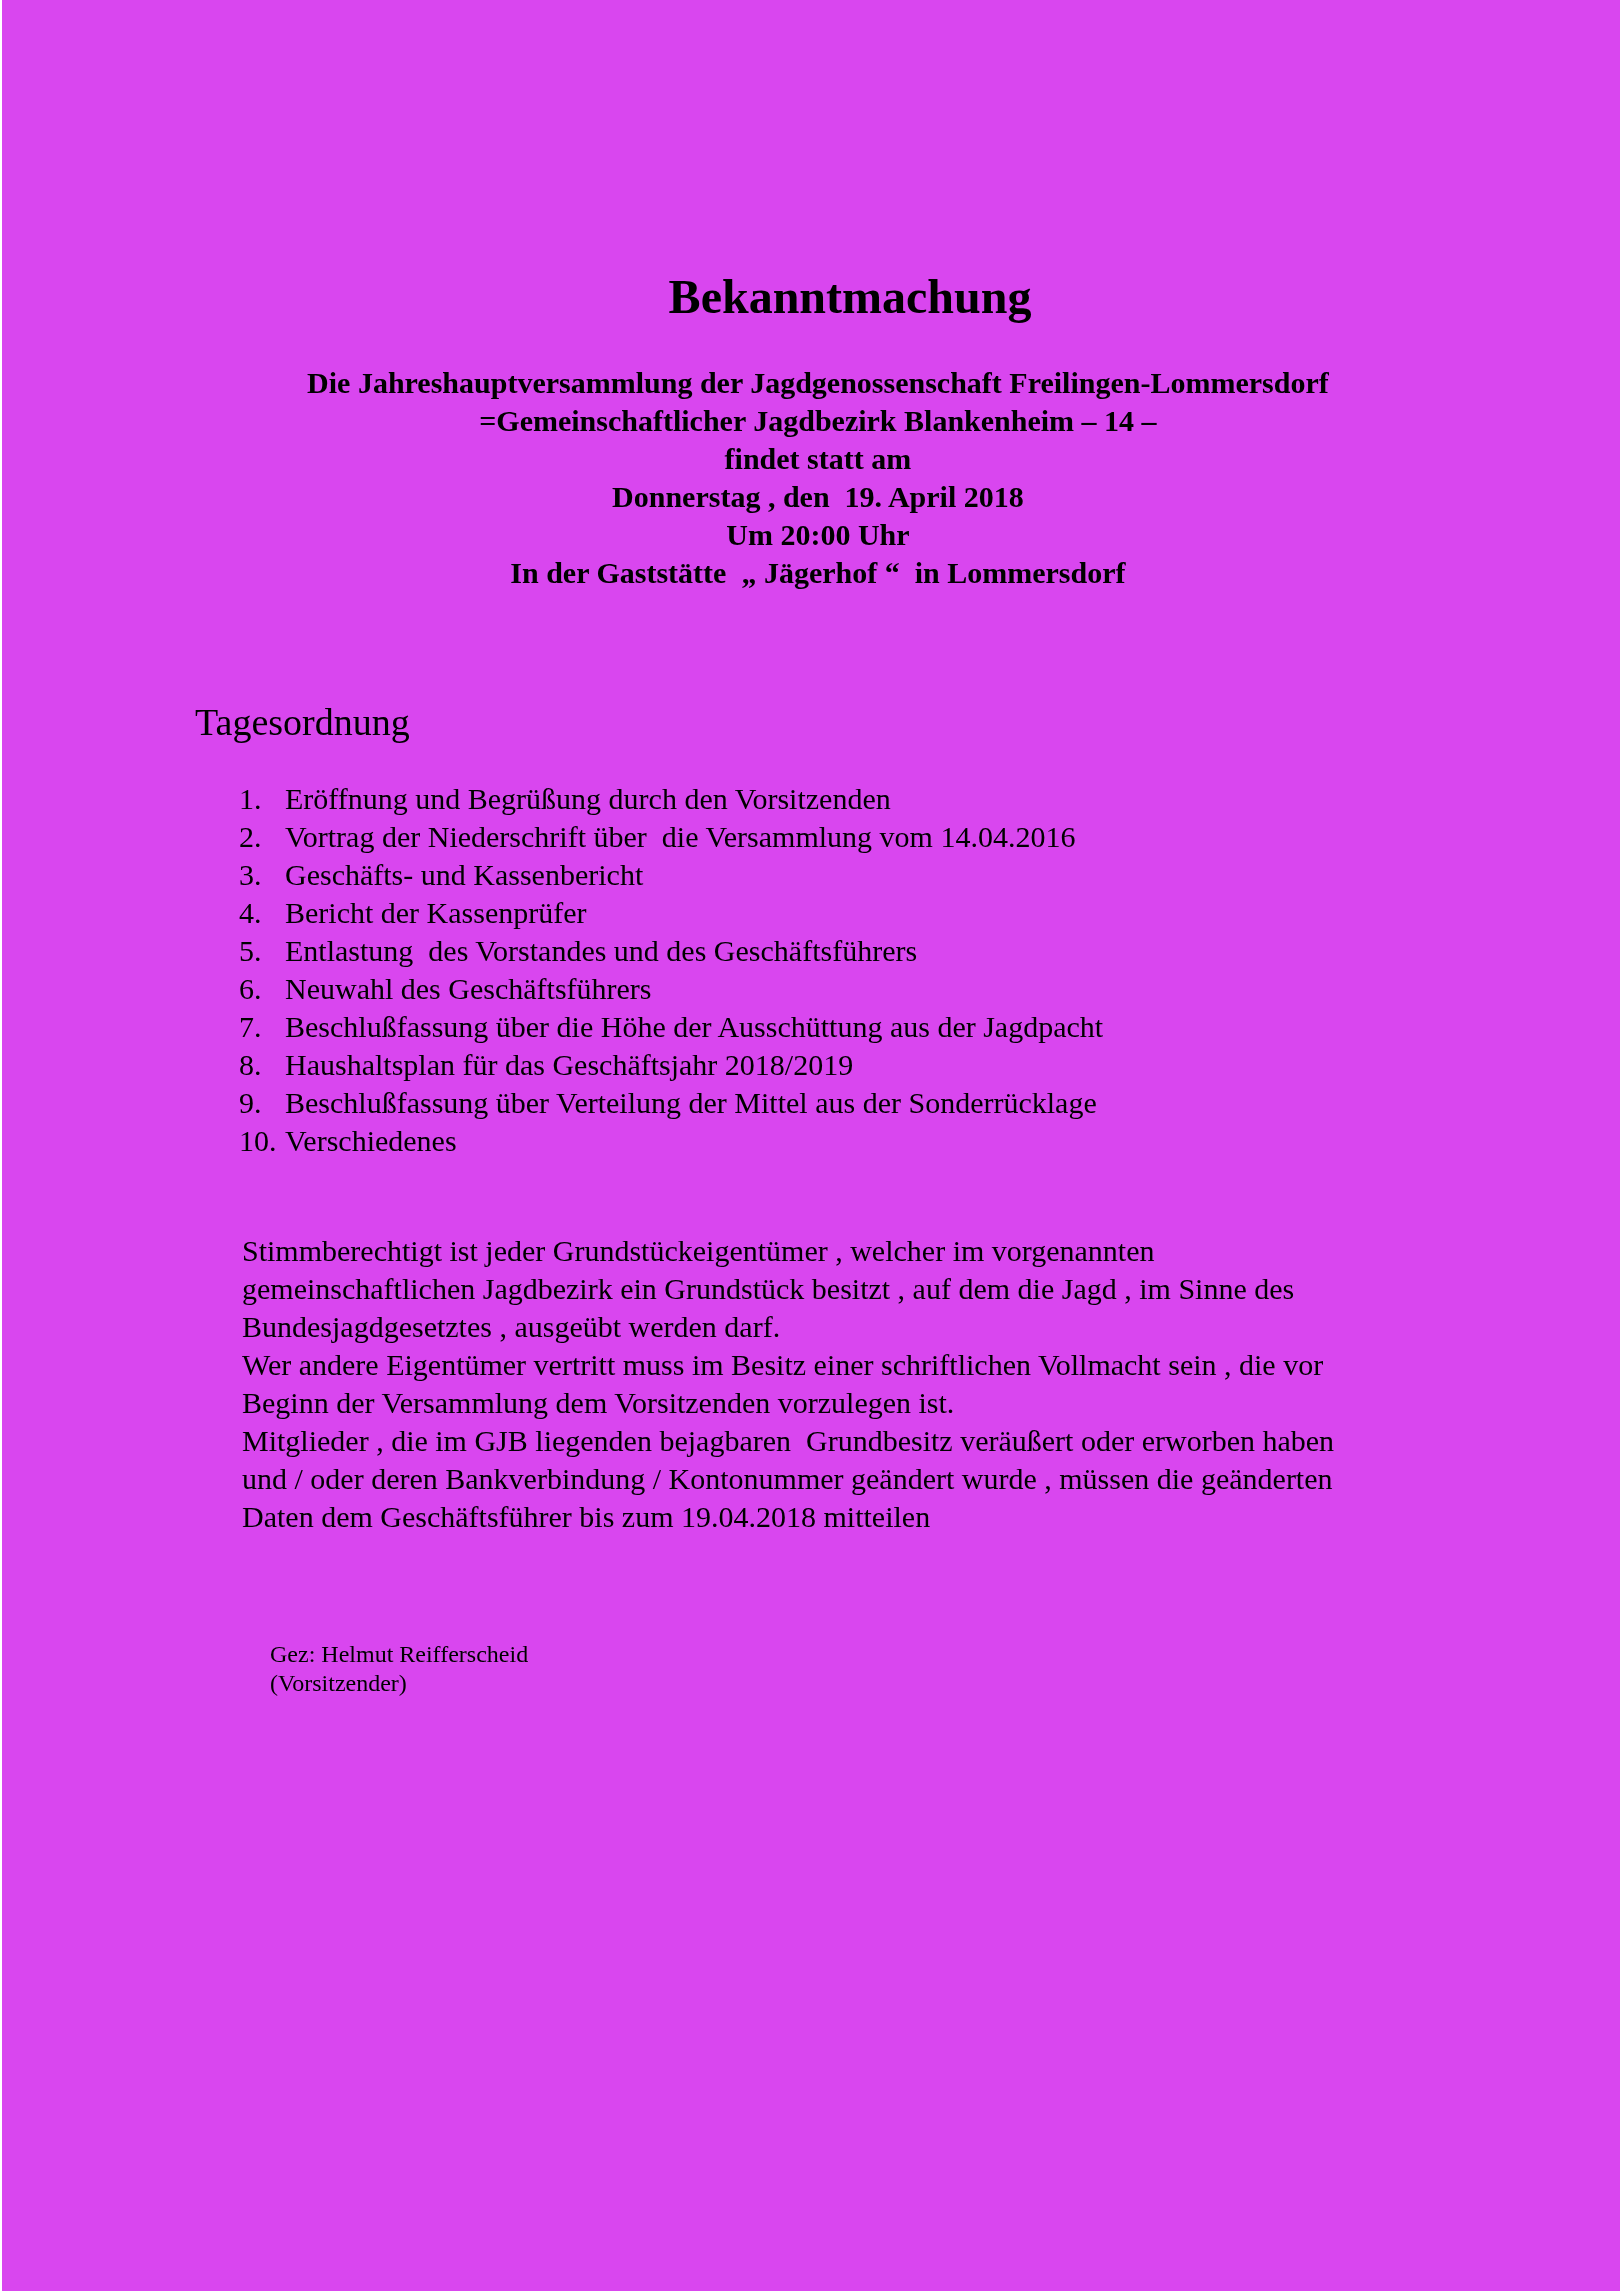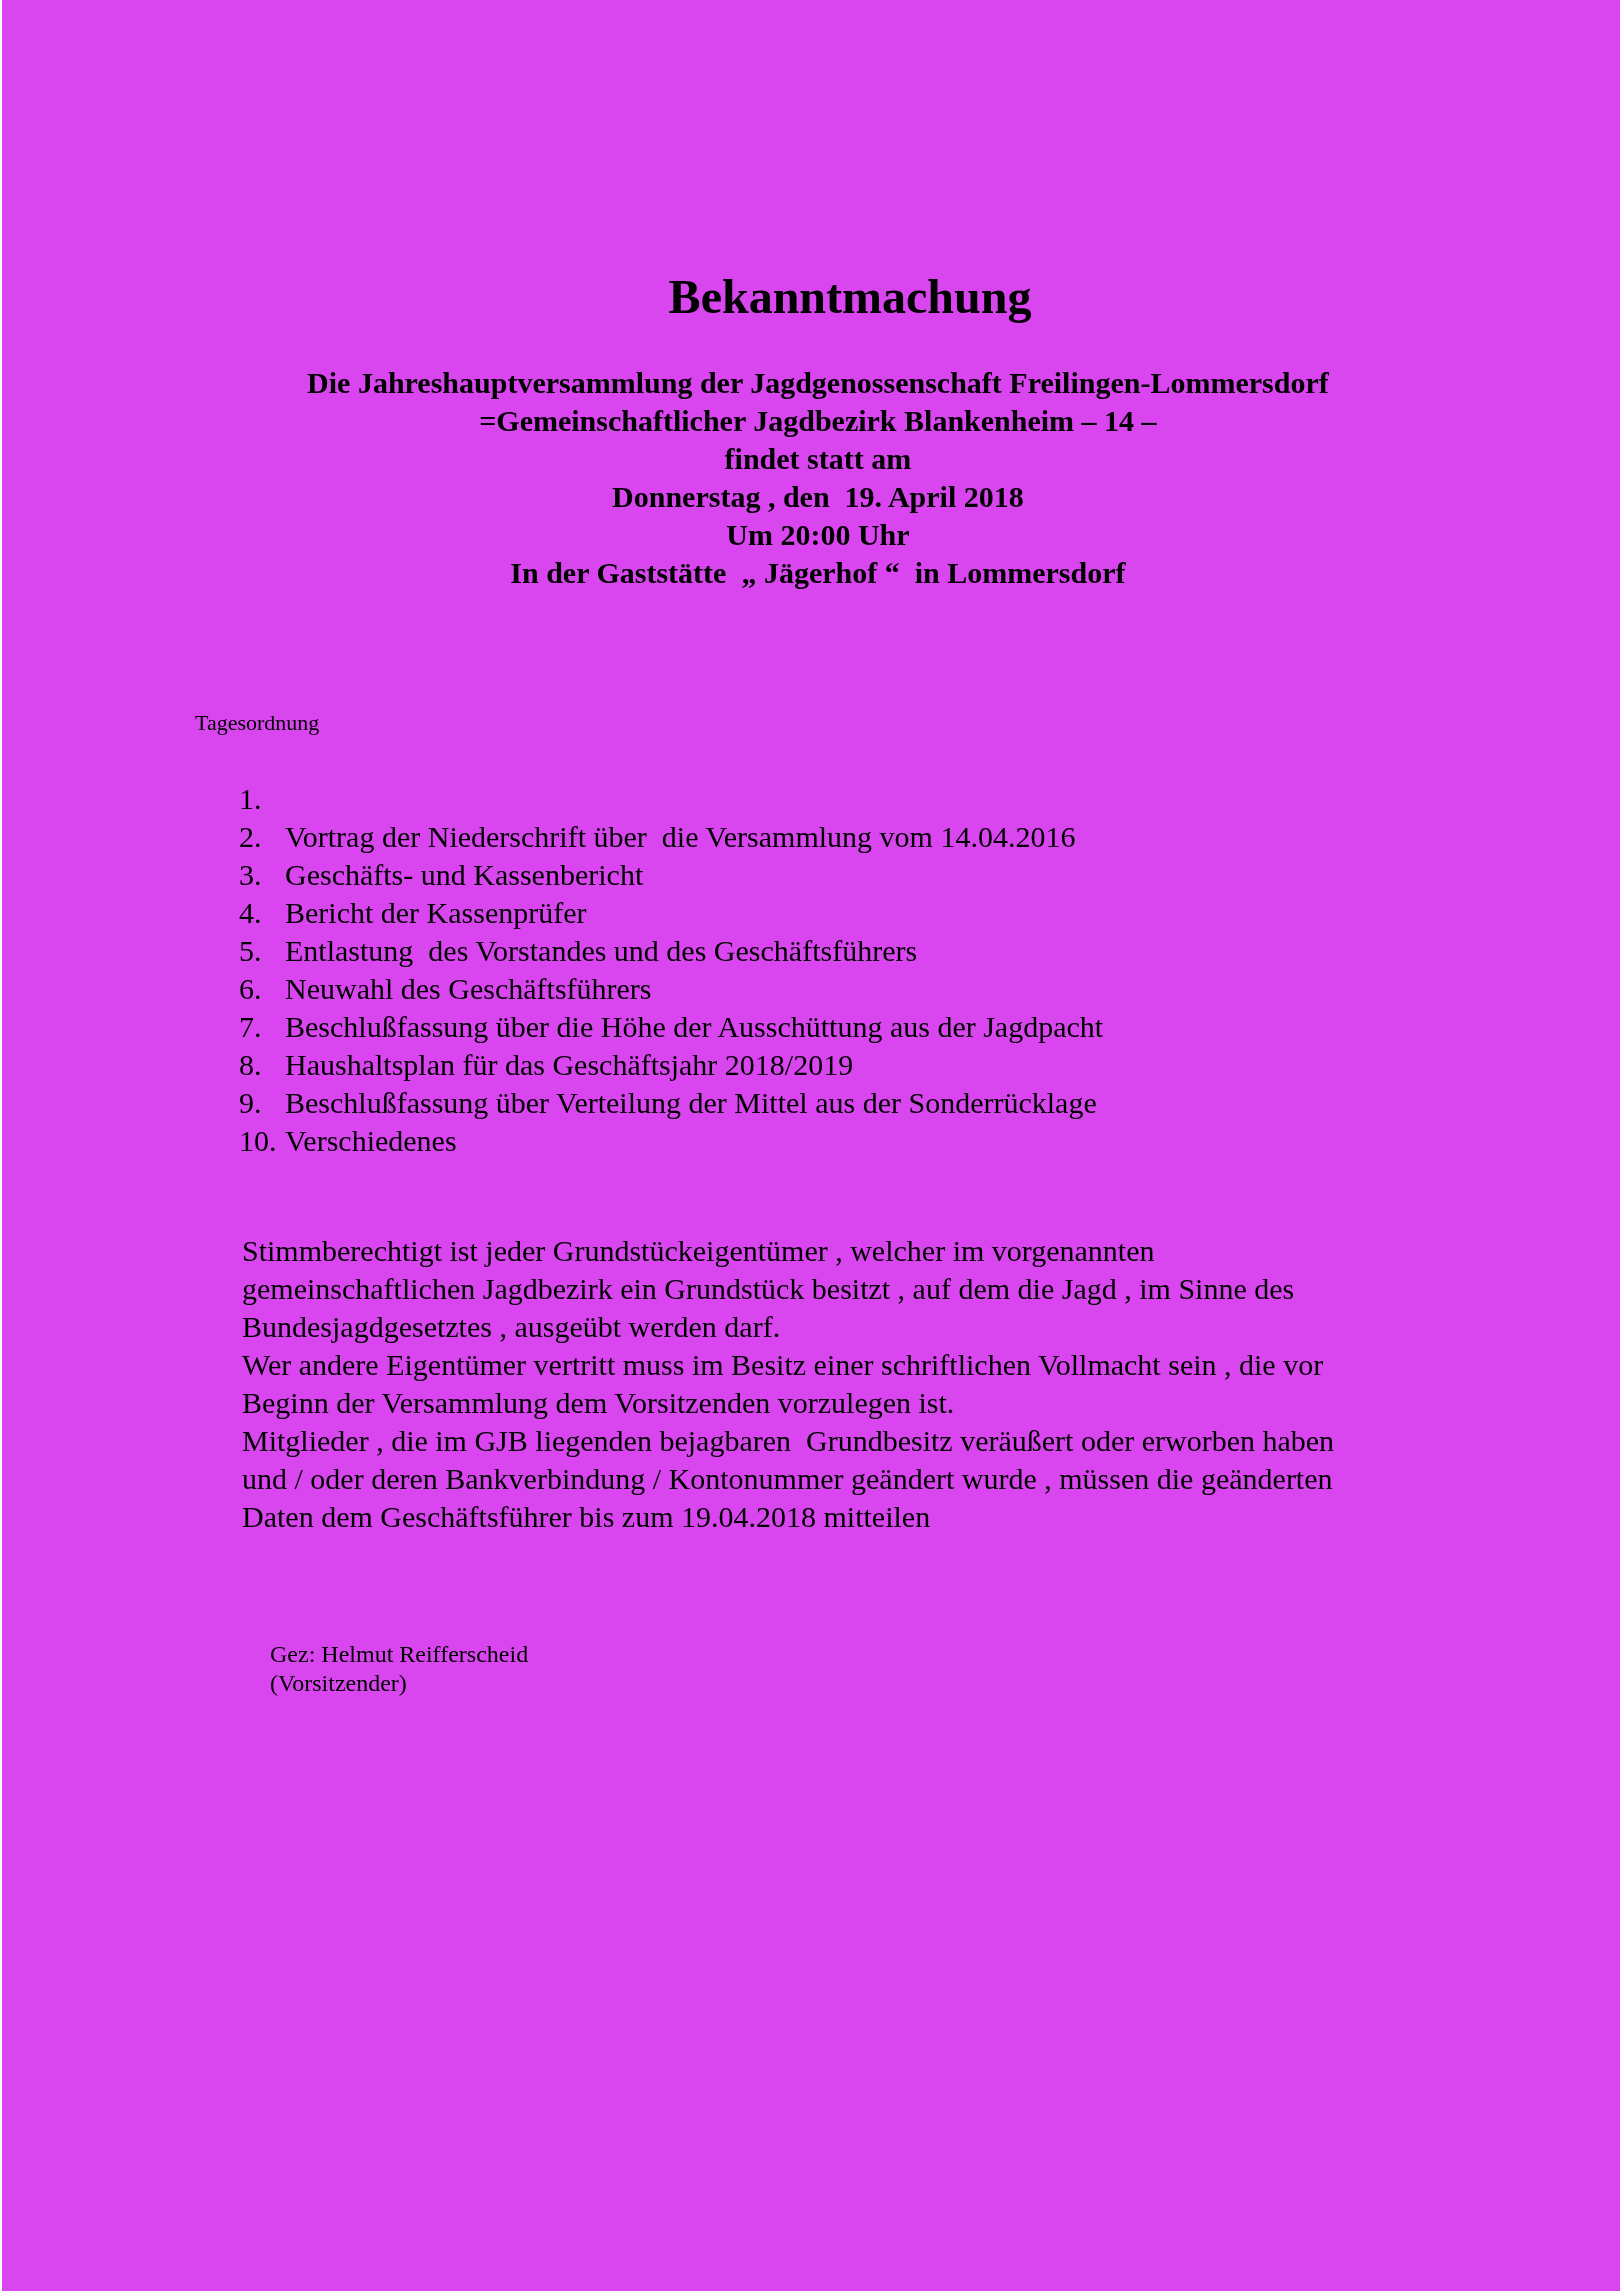--- a/index.html
+++ b/index.html
@@ -49,21 +49,21 @@
       box-sizing: border-box;
     }
     .header-line {
       display: block;
       white-space: pre;
     }
     .agenda-heading {
       position: absolute;
       left: 193px;
       top: 704px;
-      font-size: 22px;
+      font-size: 38px;
       line-height: 37px;
       white-space: pre;
     }
     .agenda-list {
       position: absolute;
       left: 193px;
       top: 780px;
       margin: 0;
       padding: 0;
       list-style: none;
@@ -127,20 +127,21 @@
     <span class="header-line">Donnerstag , den  19. April 2018</span>
     <span class="header-line">Um 20:00 Uhr</span>
     <span class="header-line">In der Gaststätte  „ Jägerhof “  in Lommersdorf</span>
   </div>
 
   <div class="agenda-heading">Tagesordnung</div>
 
   <ol class="agenda-list">
     <li class="agenda-item">
       <span class="agenda-num"><span>1.</span></span>
+      <span class="agenda-text">Eröffnung und Begrüßung durch den Vorsitzenden</span>
     </li>
     <li class="agenda-item">
       <span class="agenda-num"><span>2.</span></span>
       <span class="agenda-text">Vortrag der Niederschrift über  die Versammlung vom 14.04.2016</span>
     </li>
     <li class="agenda-item">
       <span class="agenda-num"><span>3.</span></span>
       <span class="agenda-text">Geschäfts- und Kassenbericht</span>
     </li>
     <li class="agenda-item">

